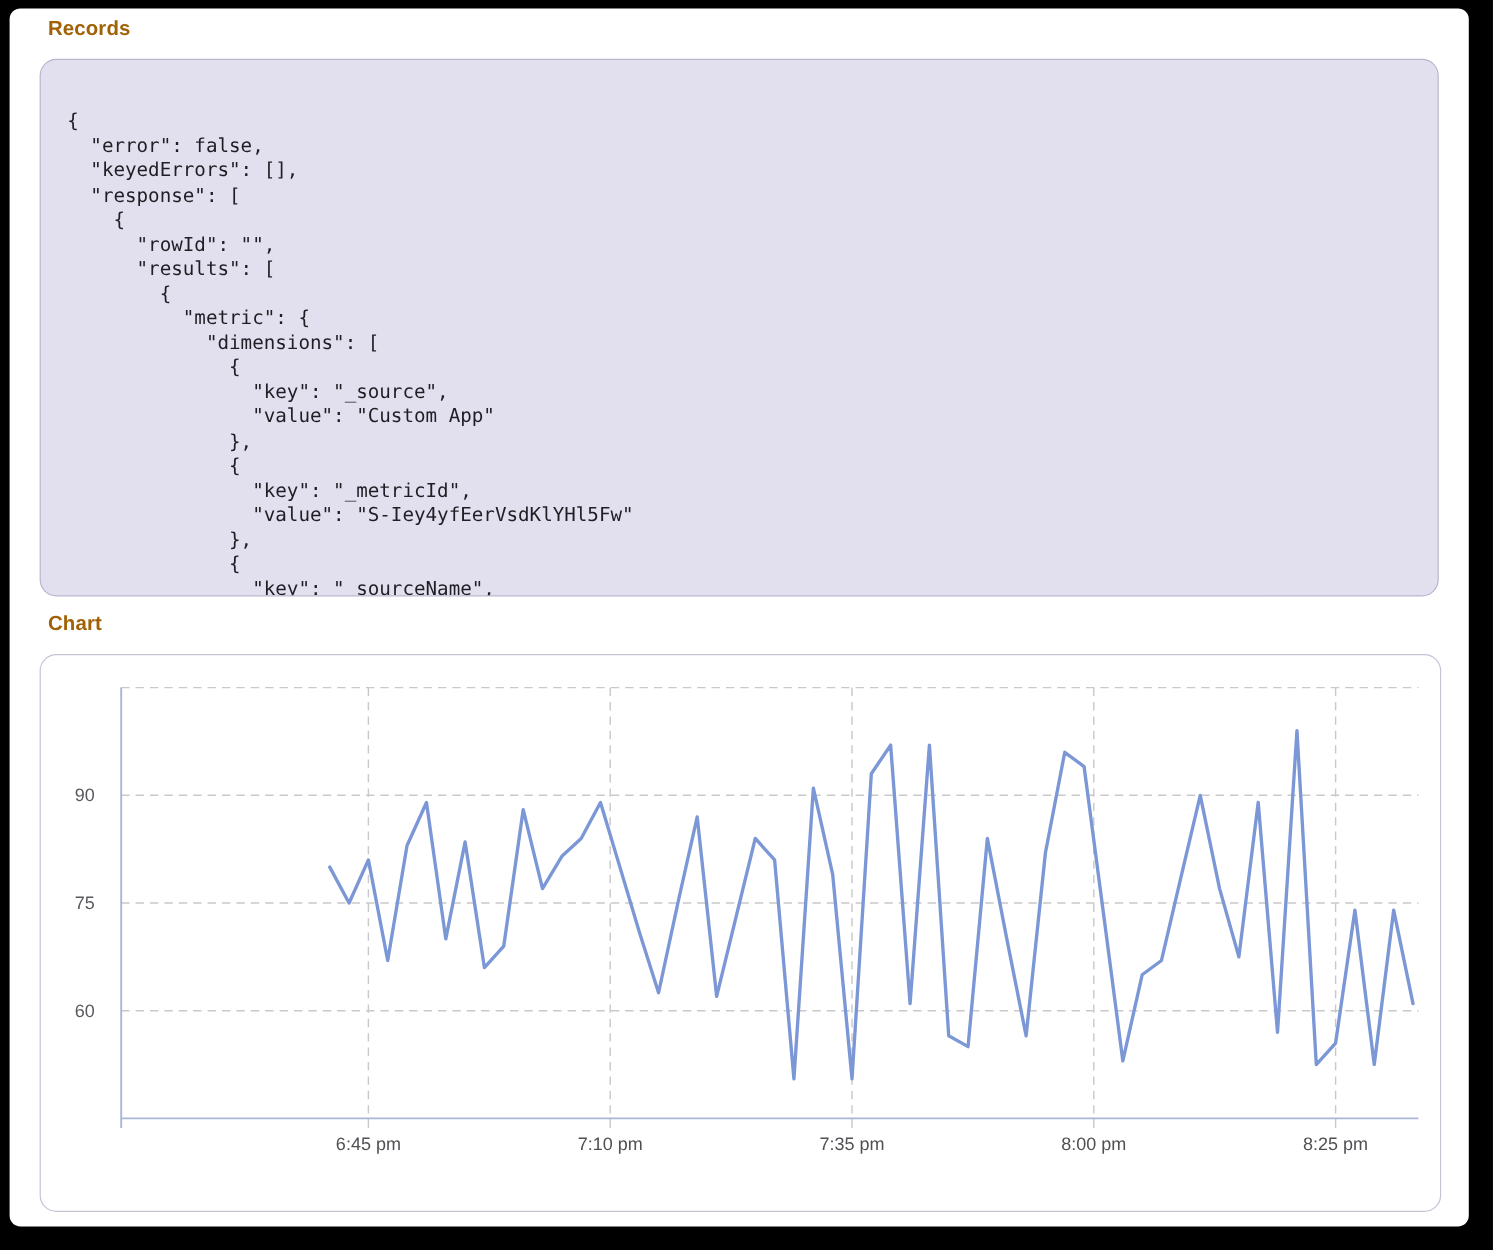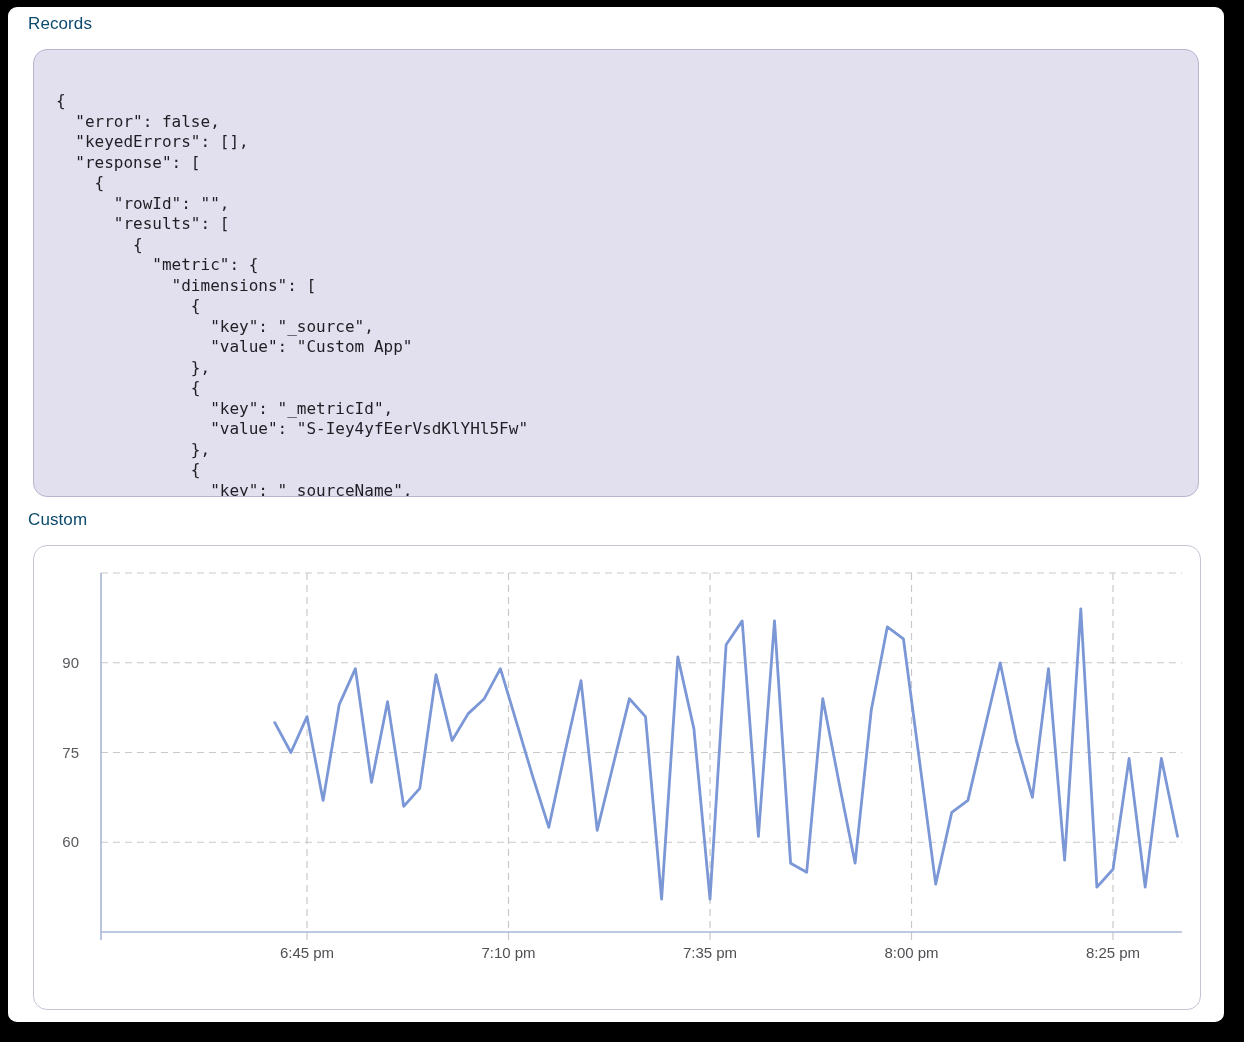--- a/index.html
+++ b/index.html
@@ -12,24 +12,24 @@
   .frame {
     position: absolute;
     left: 8px; top: 7px;
     width: 1216px; height: 1015px;
     background: #ffffff;
     border-radius: 9px;
     overflow: hidden;
   }
   .section-title {
     position: absolute;
-    left: 20px;
+    left: 32px;
     font-size: 17px;
-    font-weight: 400;
-    color: #0c4a6e;
+    font-weight: 700;
+    color: #a16207;
     letter-spacing: 0.1px;
   }
   #records-title { top: 7px; }
   #chart-title { top: 503px; }
   .code-card {
     position: absolute;
     left: 25px; top: 42px;
     width: 1166px; height: 448px;
     background: #e2e0ee;
     border: 1px solid #bab5cf;
@@ -87,21 +87,21 @@
                 "value": "Custom App"
               },
               {
                 "key": "_metricId",
                 "value": "S-Iey4yfEerVsdKlYHl5Fw"
               },
               {
                 "key": "_sourceName",</pre>
   </div>
 
-  <div class="section-title" id="chart-title">Custom</div>
+  <div class="section-title" id="chart-title">Chart</div>
 
   <div class="chart-card">
     <svg id="chart-svg" width="1166" height="463" viewBox="0 0 1166 463">
         <line x1="67" y1="27" x2="1148" y2="27" stroke="#c9c9c9" stroke-width="1.2" stroke-dasharray="7 5"></line>
         <line x1="67" y1="296.25" x2="1148" y2="296.25" stroke="#c9c9c9" stroke-width="1.2" stroke-dasharray="7 5"></line>
         <line x1="67" y1="206.5" x2="1148" y2="206.5" stroke="#c9c9c9" stroke-width="1.2" stroke-dasharray="7 5"></line>
         <line x1="67" y1="116.75" x2="1148" y2="116.75" stroke="#c9c9c9" stroke-width="1.2" stroke-dasharray="7 5"></line>
         <line x1="273" y1="27" x2="273" y2="386" stroke="#c9c9c9" stroke-width="1.2" stroke-dasharray="7 5"></line>
         <line x1="273" y1="386" x2="273" y2="394" stroke="#c9c9c9" stroke-width="1.2"></line>
         <text x="273" y="412" class="x-label" text-anchor="middle">6:45 pm</text>

